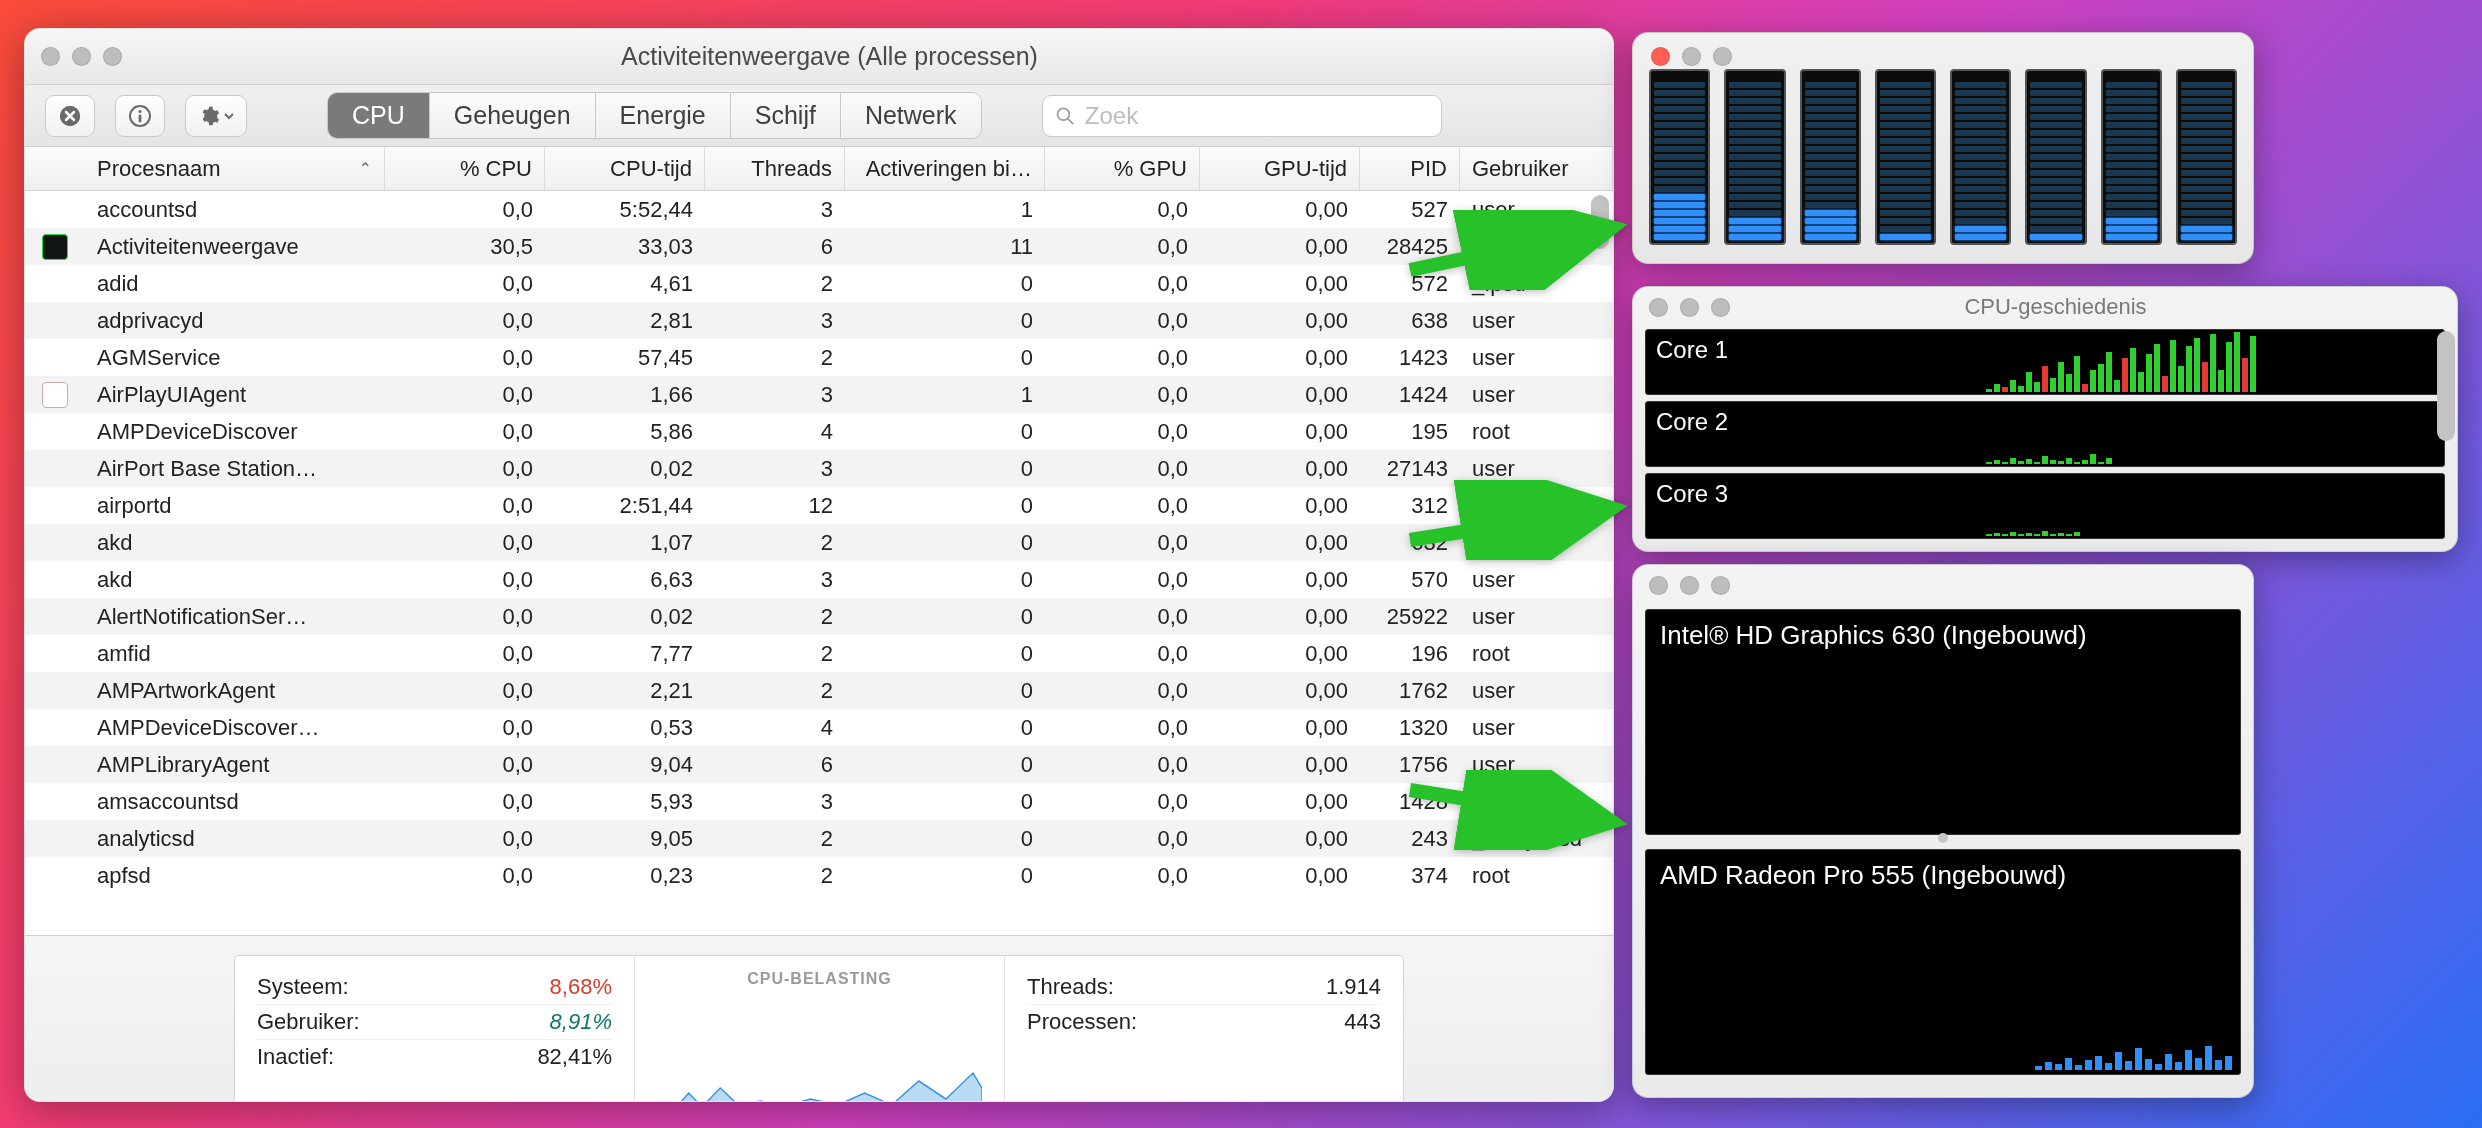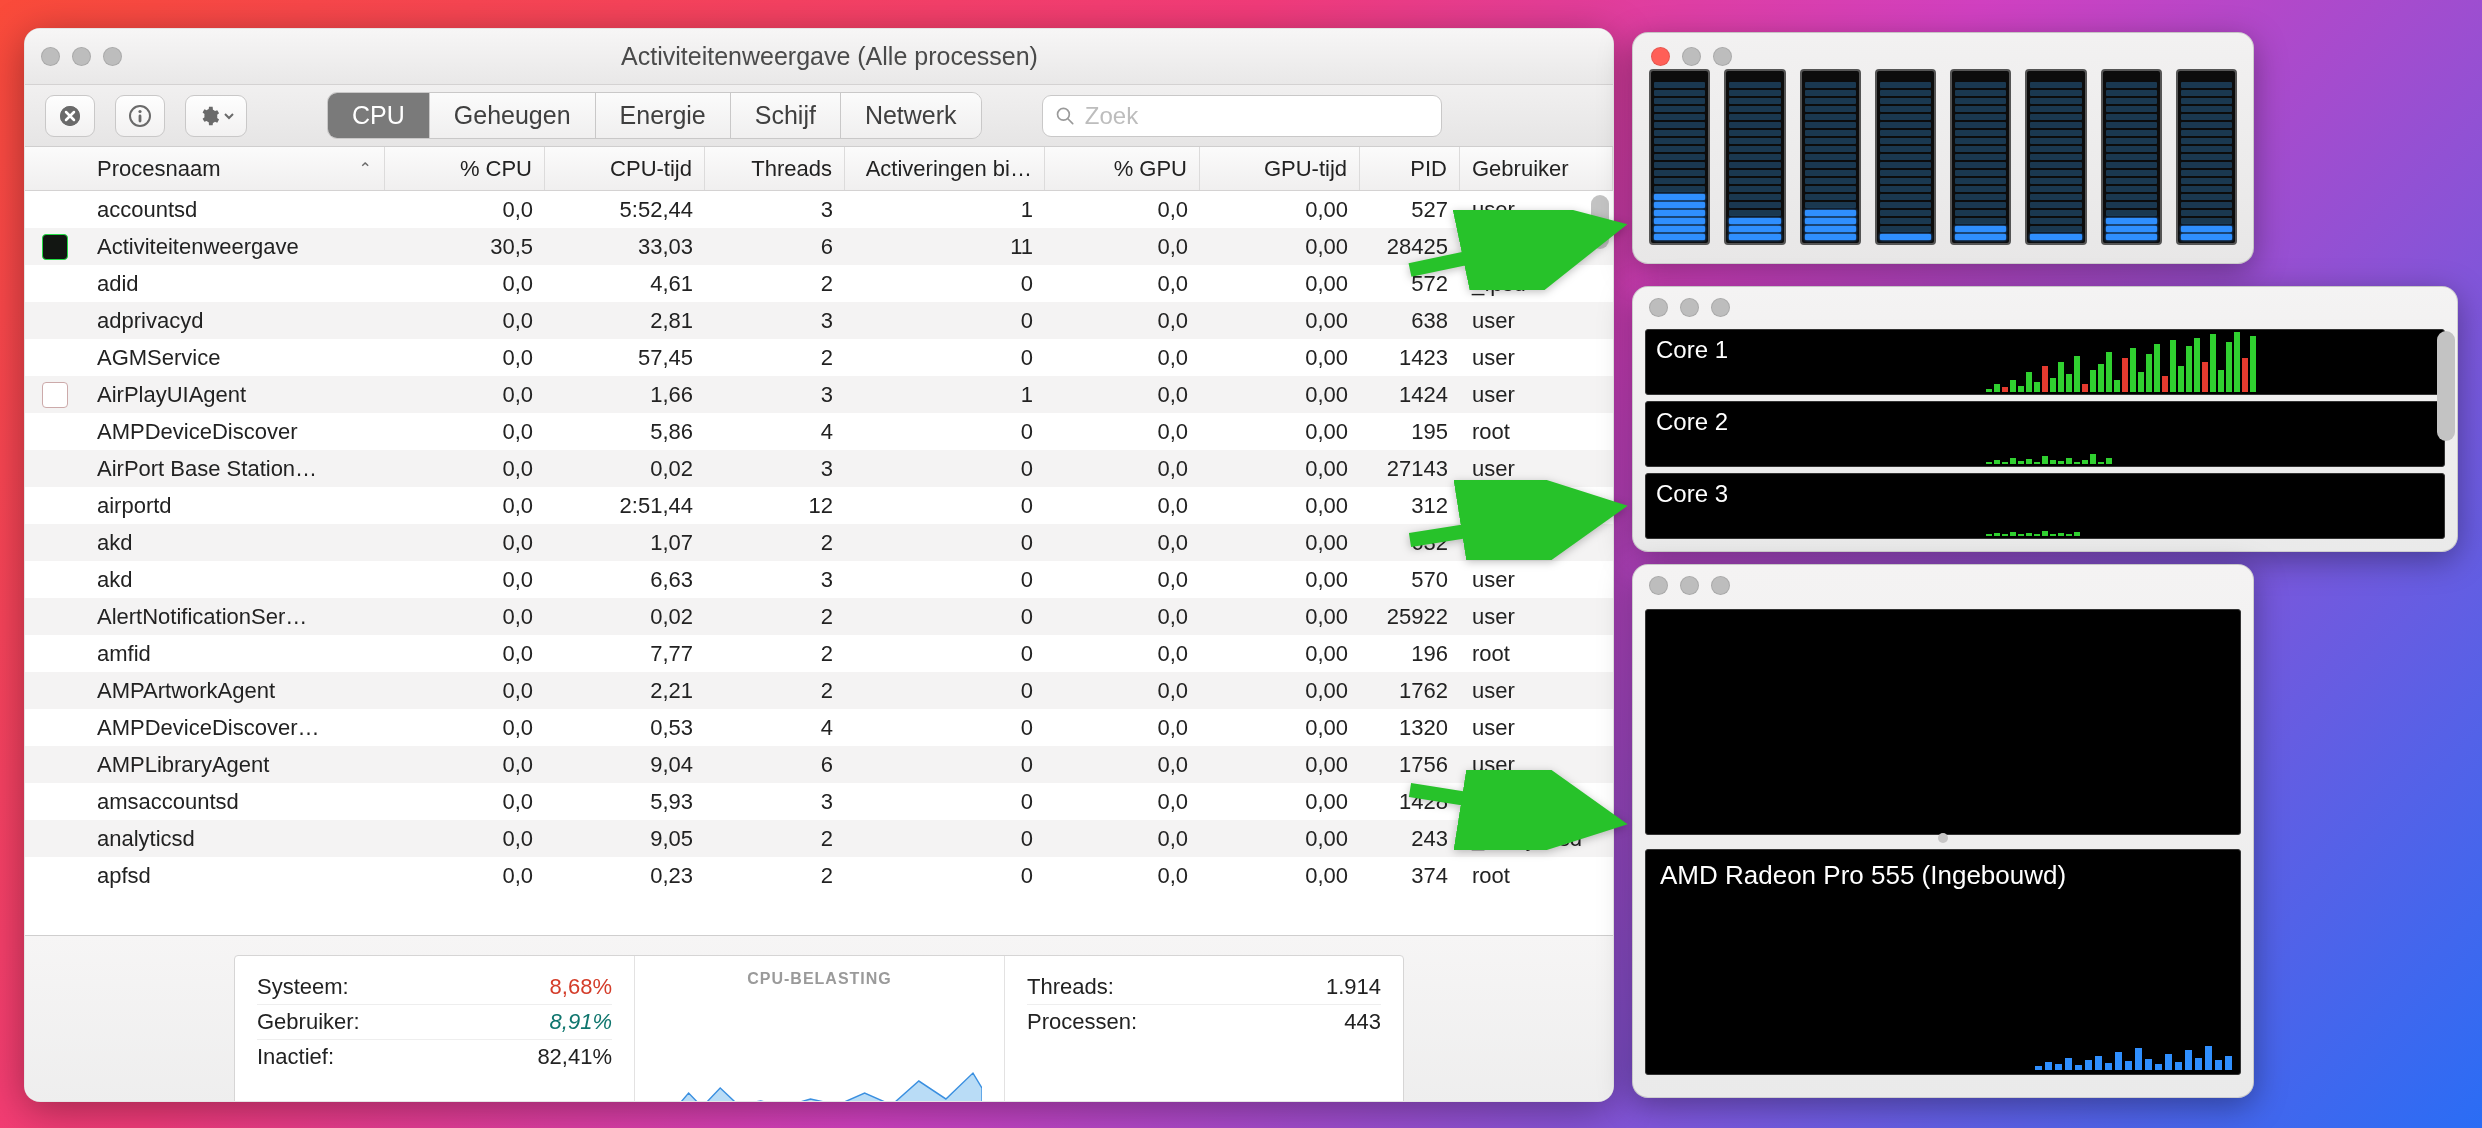--- a/index.html
+++ b/index.html
@@ -684,20 +684,21 @@
     </div>
 </div>
 
 <div class="hist-window">
   <div class="hist-titlebar">
     <div class="traffic">
       <div class="tl"></div>
       <div class="tl"></div>
       <div class="tl"></div>
     </div>
+    <div class="hist-title">CPU-geschiedenis</div>
     <div style="width:60px"></div>
   </div>
   <div class="hist-body" id="hist-body">
       <div class="core-row">
         <div class="core-label">Core 1</div>
         <div class="core-bars">
           <div class="cbar" style="height: 3px;"></div>
           <div class="cbar" style="height: 8px;"></div>
           <div class="cbar r" style="height: 5px;"></div>
           <div class="cbar" style="height: 12px;"></div>
@@ -781,20 +782,21 @@
   <div class="hist-titlebar">
     <div class="traffic">
       <div class="tl"></div>
       <div class="tl"></div>
       <div class="tl"></div>
     </div>
     <div style="width:60px"></div>
   </div>
   <div class="gpu-body" id="gpu-body">
       <div class="gpu-pane" style="position: relative;">
+        <div class="gpu-label">Intel® HD Graphics 630 (Ingebouwd)</div>
         <div class="resize-dot" style="bottom: -9px;"></div>
       </div>
       <div class="gpu-pane">
         <div class="gpu-label">AMD Radeon Pro 555 (Ingebouwd)</div>
         <div class="gpu-bars">
           <div class="gb" style="height: 4px;"></div>
           <div class="gb" style="height: 8px;"></div>
           <div class="gb" style="height: 6px;"></div>
           <div class="gb" style="height: 12px;"></div>
           <div class="gb" style="height: 5px;"></div>

